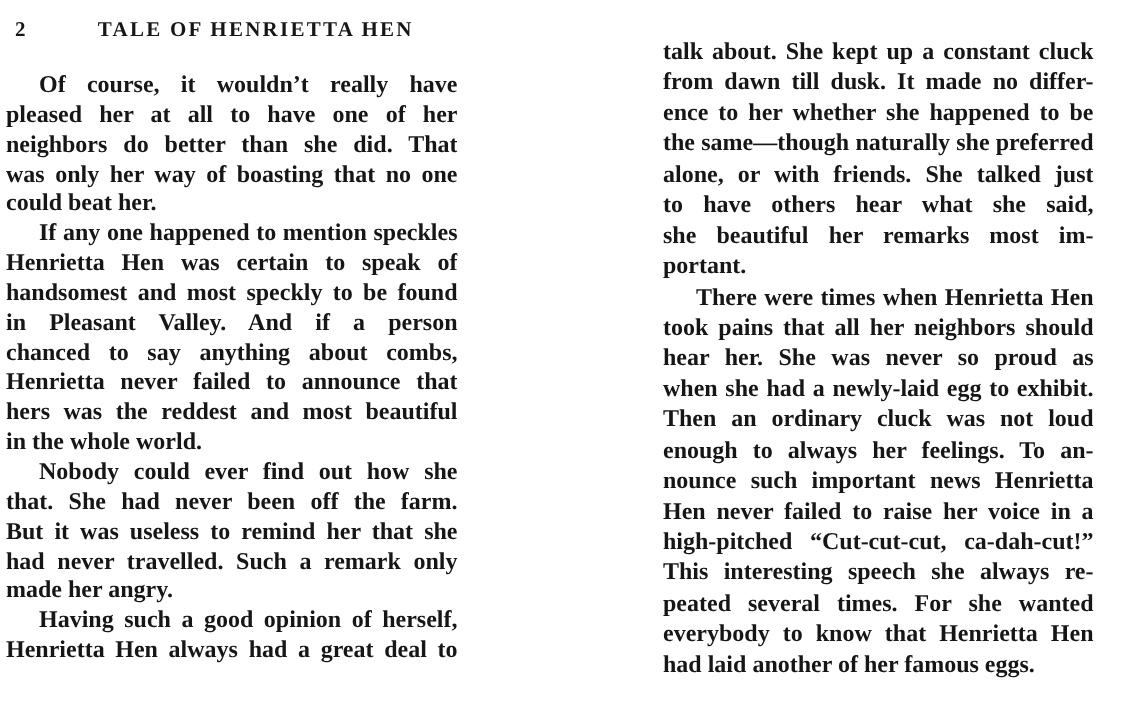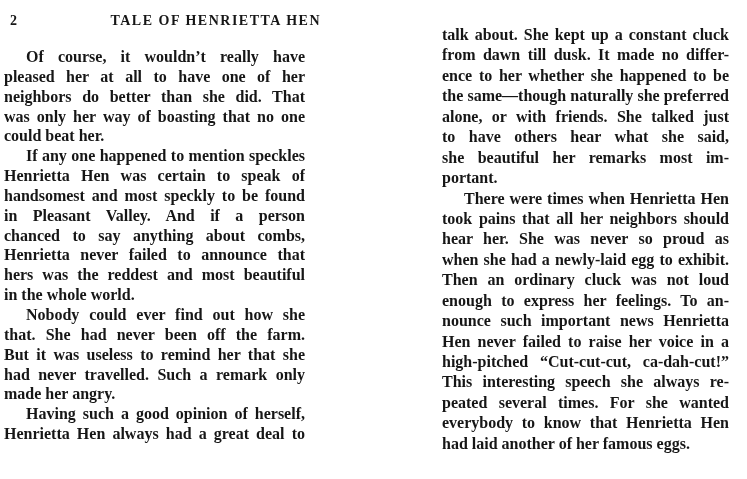--- a/index.html
+++ b/index.html
@@ -22,21 +22,21 @@
     height: 16px;
     line-height: 16px;
     font-size: 14px;
     letter-spacing: 1.5px;
     white-space: nowrap;
   }
   .page-left  .page-header { margin-bottom: 18px; }
   .page-right .page-header { margin-bottom: 12px; }
 
   .running-title { display: block; text-align: center; }
-  .page-left .running-title { transform: translateX(16px); text-align: right; }
+  .page-left .running-title { transform: translateX(16px); }
 
   .pagenum { position: absolute; top: 0; letter-spacing: 0; }
   .pagenum-left  { left: 6px; }
   .pagenum-right { right: 2px; }
 
   .page-body { font-size: 16px; }
 
   .line {
     text-align: justify;
     text-align-last: justify;
@@ -102,21 +102,21 @@
           <div class="line">to have others hear what she said, because</div>
           <div class="line">she beautiful her remarks most im-</div>
           <div class="line last flush">portant.</div>
         </div>
         <div class="para indent">
           <div class="line first">There were times when Henrietta Hen</div>
           <div class="line">took pains that all her neighbors should</div>
           <div class="line">hear her. She was never so proud as</div>
           <div class="line">when she had a newly-laid egg to exhibit.</div>
           <div class="line">Then an ordinary cluck was not loud</div>
-          <div class="line">enough to express her feelings. To an-</div>
+          <div class="line">enough to always her feelings. To an-</div>
           <div class="line">nounce such important news Henrietta</div>
           <div class="line">Hen never failed to raise her voice in a</div>
           <div class="line">high-pitched “Cut-cut-cut, ca-dah-cut!”</div>
           <div class="line">This interesting speech she always re-</div>
           <div class="line">peated several times. For she wanted</div>
           <div class="line">everybody to know that Henrietta Hen</div>
           <div class="line last flush">had laid another of her famous eggs.</div>
         </div>
       </div>
   </section>

